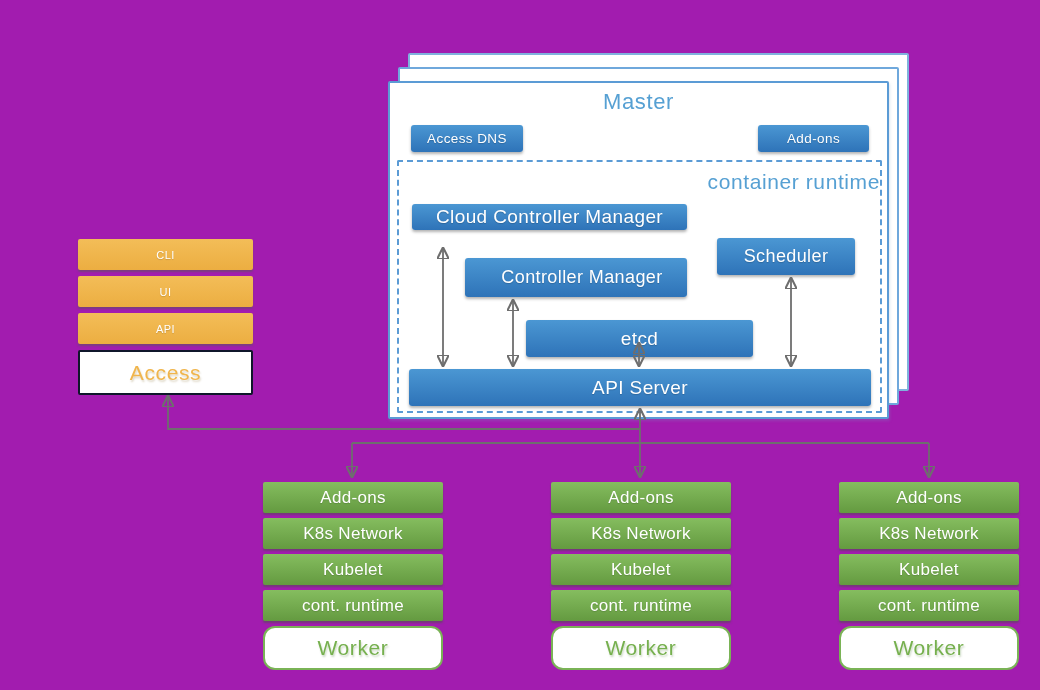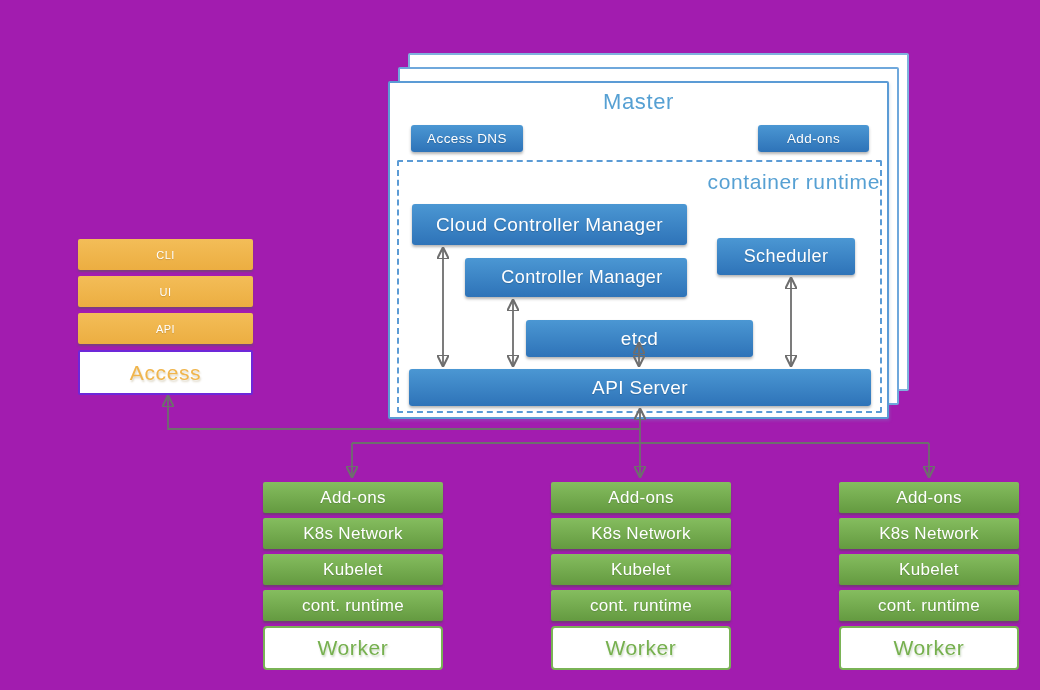--- a/index.html
+++ b/index.html
@@ -35,56 +35,56 @@
   #master-addons{left:368px;top:42px;width:111px;height:27px;font-size:13.5px;}
   
   #container-runtime{
     position:absolute;left:7px;top:77px;width:485px;height:253px;
     border:2px dashed #5b9bd5;border-radius:2px;box-sizing:border-box;background:transparent;
   }
   .cr-title{
     position:absolute;left:0;top:8px;width:100%;text-align:right;
     font-size:21px;letter-spacing:0.6px;color:#56a0d3;
   }
-  #ccm{left:13px;top:42px;width:275px;height:41px;font-size:19px;}
+  #ccm{left:13px;top:42px;width:275px;height:26px;font-size:19px;}
   #scheduler{left:318px;top:76px;width:138px;height:37px;font-size:18px;}
   #controller-manager{left:66px;top:96px;width:222px;height:39px;font-size:18px;padding-left:12px;}
   #etcd{left:127px;top:141px;width:227px;height:37px;font-size:19px;margin-top:17px;}
   #api-server{left:10px;top:207px;width:462px;height:37px;font-size:19px;}
   
   #access-stack{position:absolute;left:78px;top:239px;width:175px;}
   .orange-row{
     height:31px;margin-bottom:6px;border-radius:2px;
     background:linear-gradient(180deg,#f3bd58 0%,#ecae41 100%);
     color:#ffffff;font-size:11px;letter-spacing:0.4px;
     display:flex;align-items:center;justify-content:center;
     box-shadow:0 2px 2px rgba(90,90,90,0.55);
     text-shadow:0 1px 1px rgba(0,0,0,0.15);
   }
   .access-label-box{
-    height:45px;background:#ffffff;border:2px solid #6d28d9;border-radius:2px;
+    height:45px;background:#ffffff;border:2px solid #0f172a;border-radius:2px;
     box-sizing:border-box;display:flex;align-items:center;justify-content:center;
     color:#f0b54c;font-size:21px;letter-spacing:0.6px;
     text-shadow:1px 2px 2px rgba(120,90,20,0.25);
   }
   
   .worker-stack{position:absolute;top:482px;width:180px;}
   #worker-1{left:263px;}
   #worker-2{left:551px;}
   #worker-3{left:839px;}
   .green-row{
     height:31px;margin-bottom:5px;border-radius:2px;
     background:linear-gradient(180deg,#85bd5f 0%,#649a40 100%);
     color:#ffffff;font-size:17px;letter-spacing:0.3px;
     display:flex;align-items:center;justify-content:center;
     box-shadow:0 2px 2px rgba(80,80,80,0.55);
     text-shadow:0 1px 1px rgba(0,0,0,0.15);
   }
   .worker-label-box{
-    height:44px;background:#ffffff;border:2px solid #7ab356;border-radius:4px;
+    height:44px;background:#ffffff;border:2px solid #7ab356;border-radius:12px;
     box-sizing:border-box;display:flex;align-items:center;justify-content:center;
     color:#76b04e;font-size:21px;letter-spacing:0.6px;
     text-shadow:1px 2px 2px rgba(60,110,30,0.25);
   }
   
   #connectors{position:absolute;left:0;top:0;width:1040px;height:690px;pointer-events:none;}
   #connectors line,#connectors path{stroke:#6e6e6e;stroke-width:1.8;fill:none;}
 </style>
 </head>
 <body>

